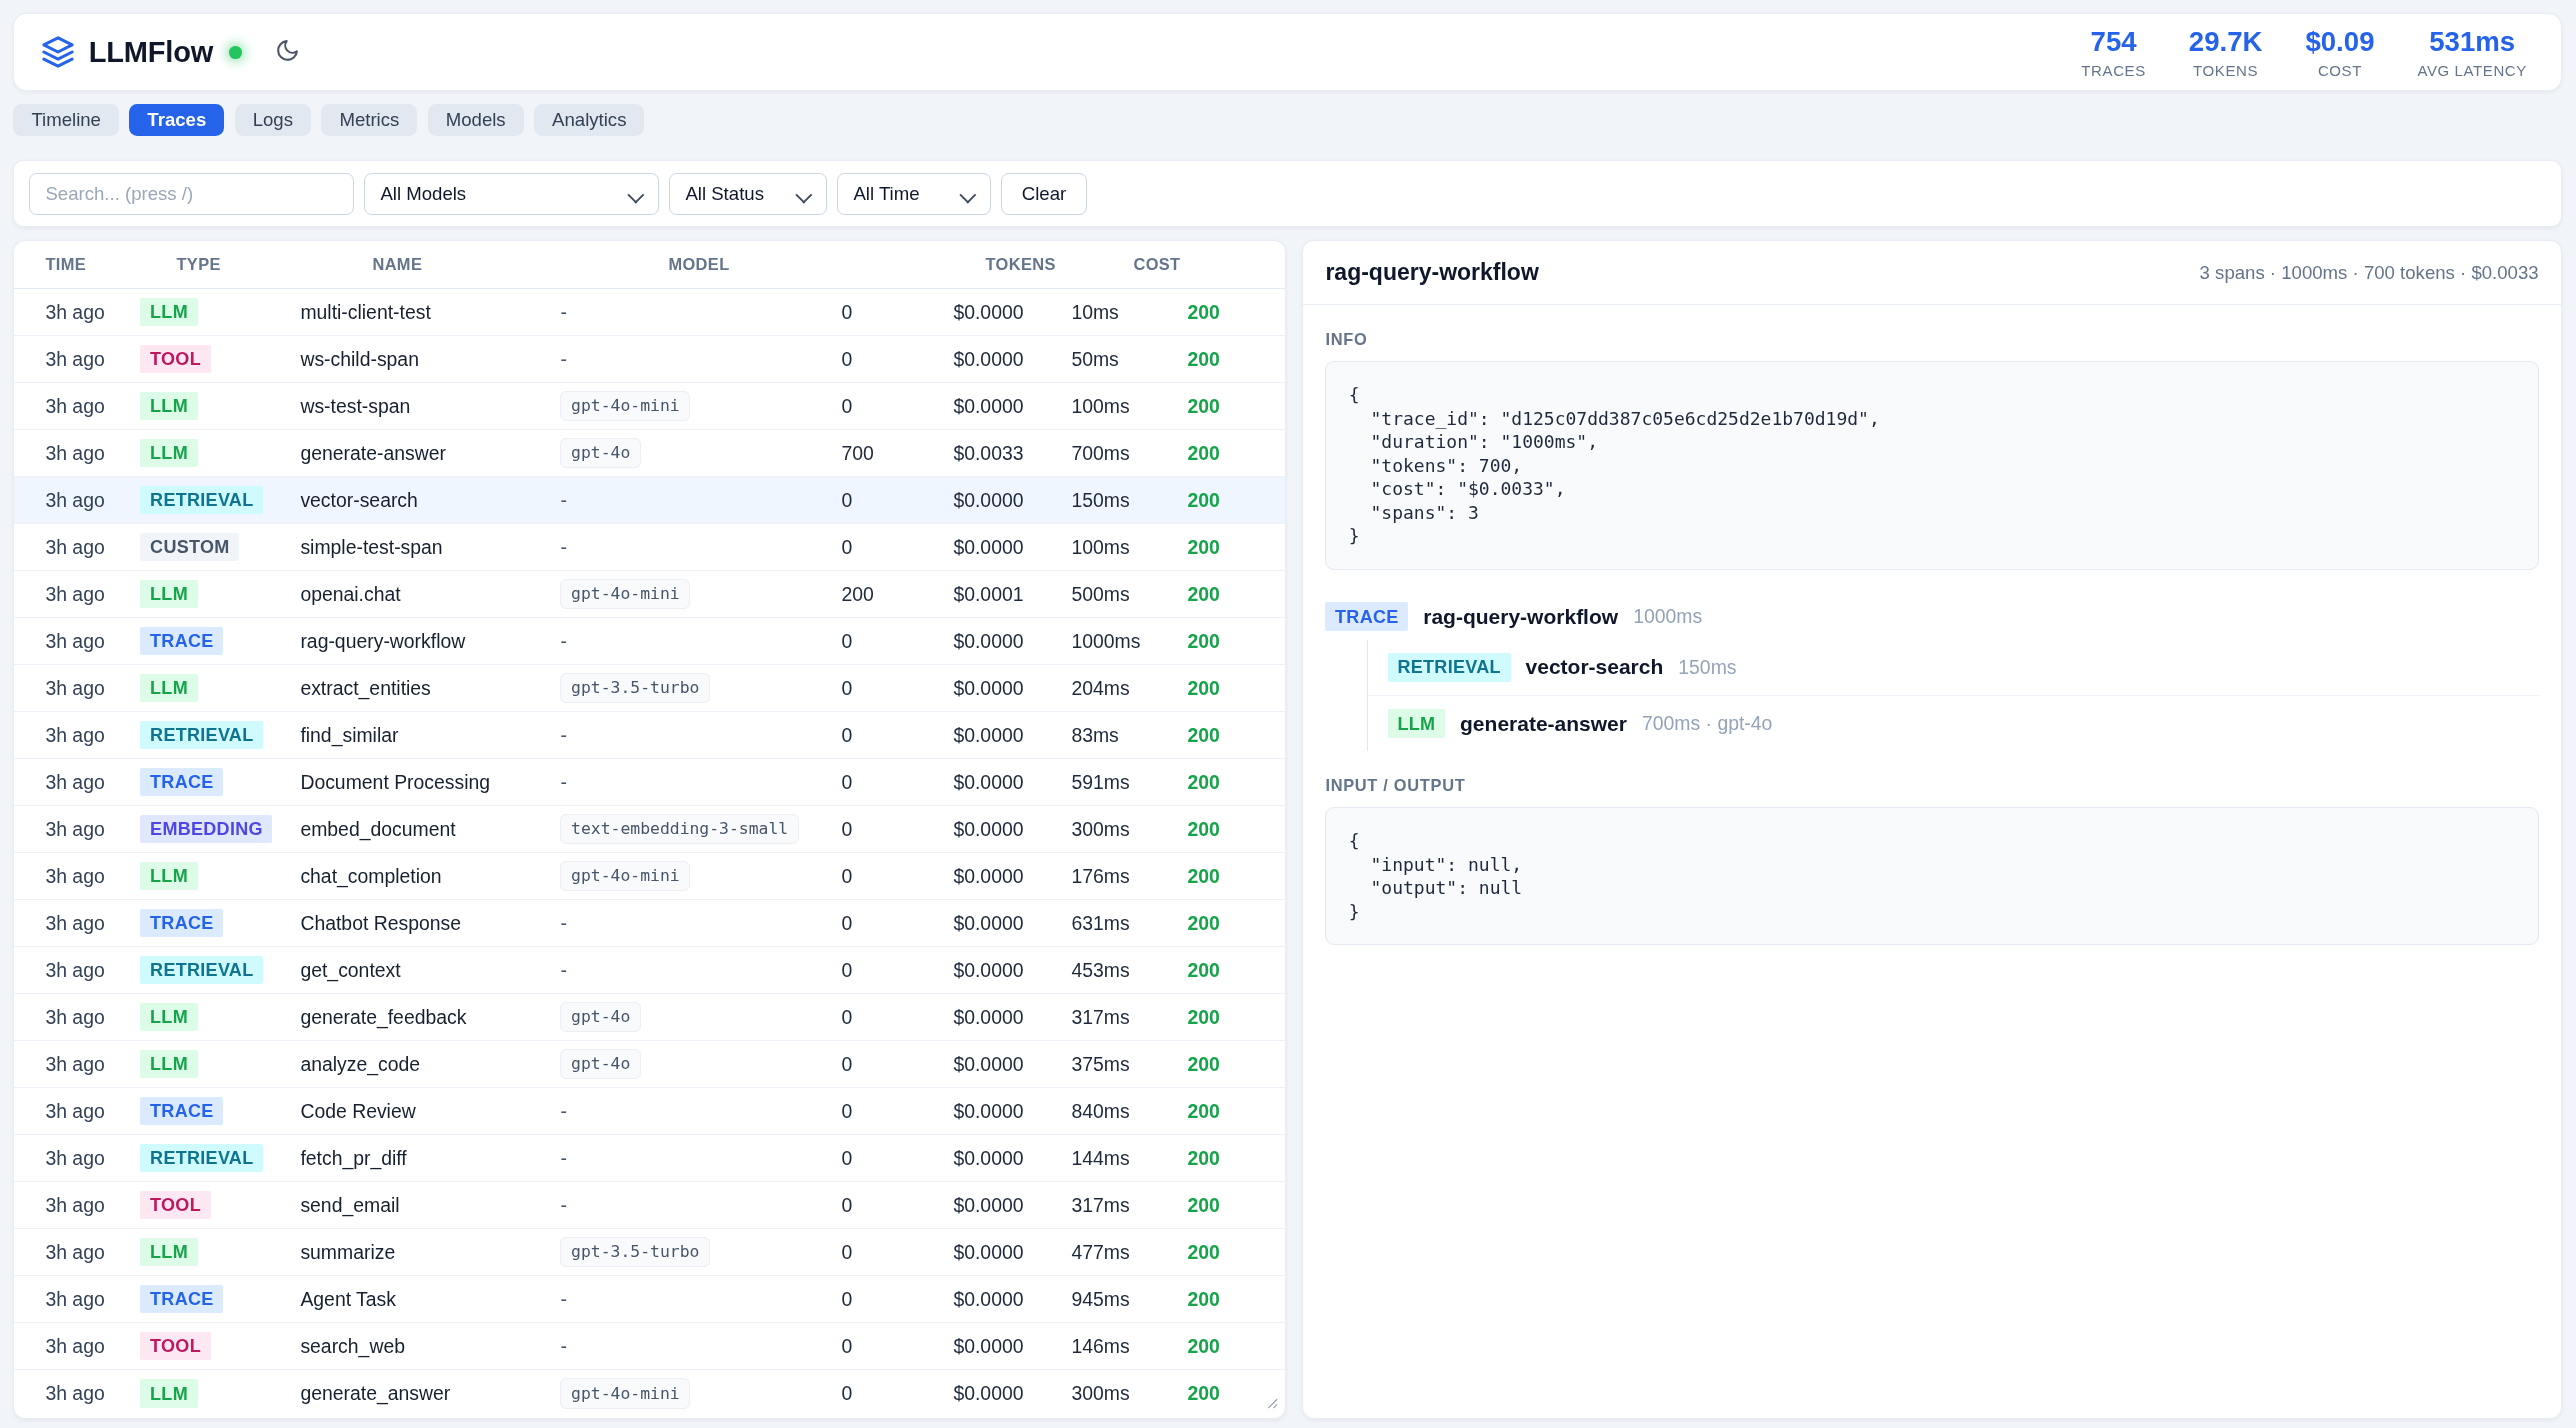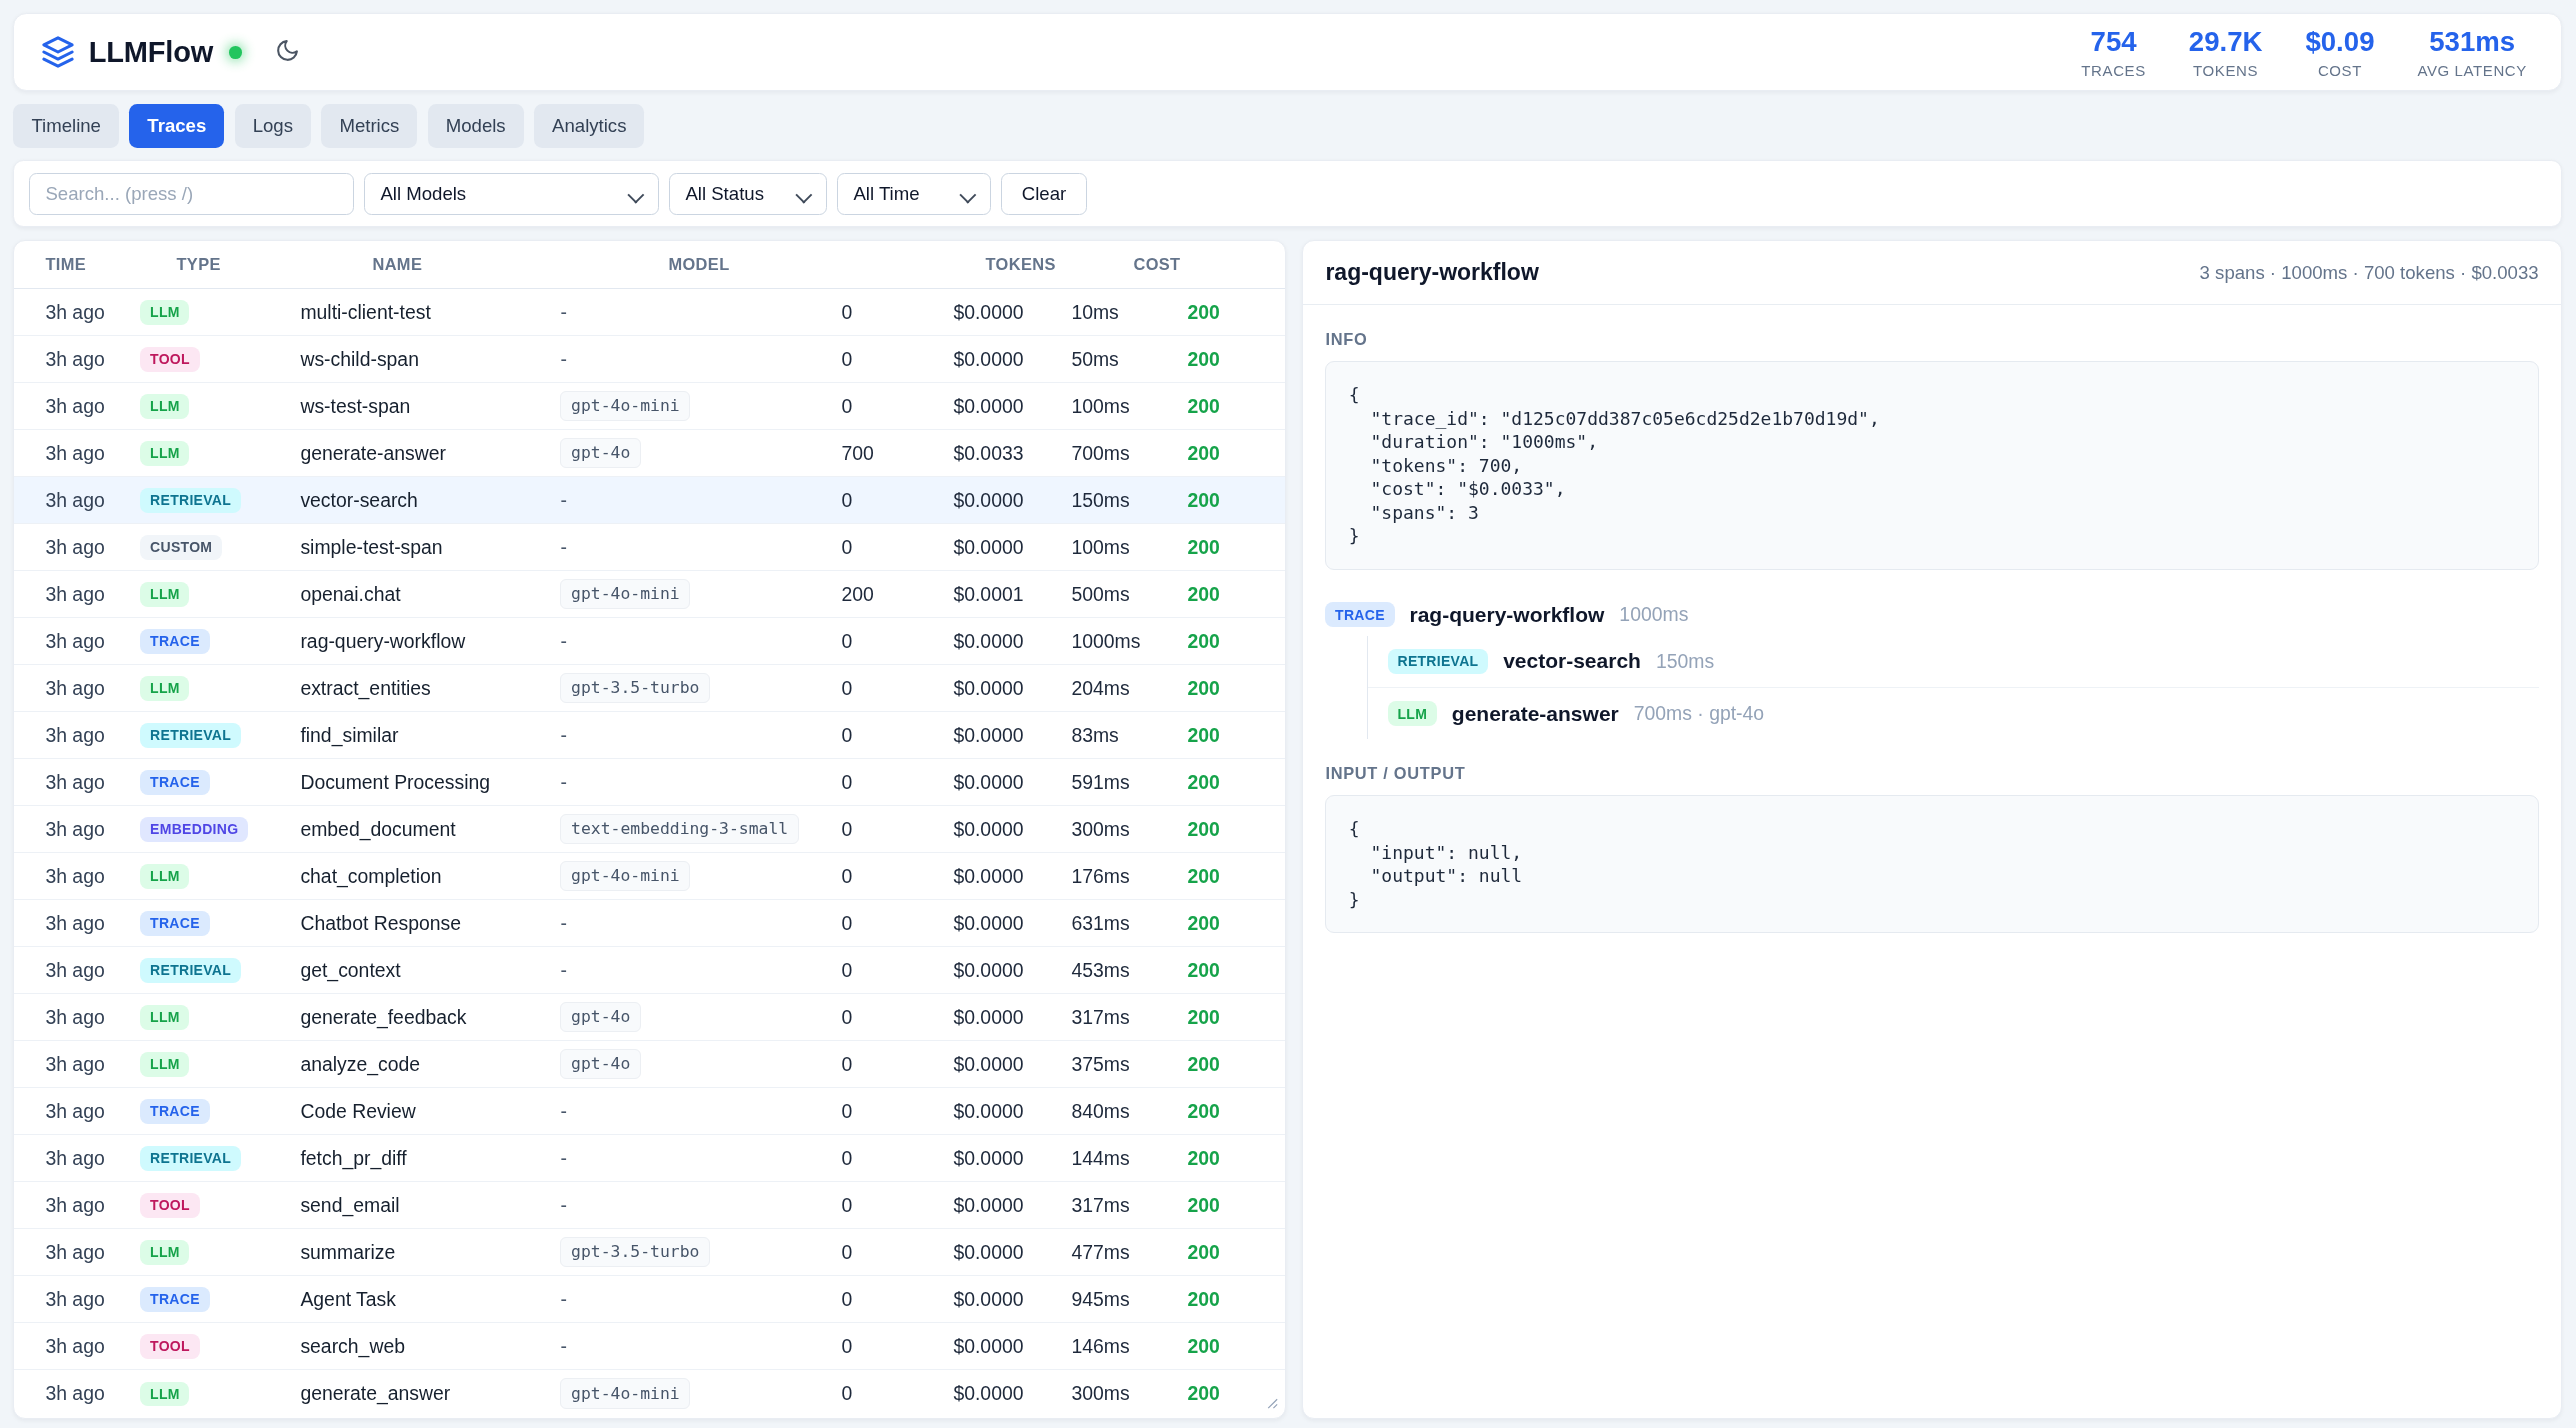--- a/index.html
+++ b/index.html
@@ -20,21 +20,21 @@
   .live-dot { width:12.7px; height:12.7px; border-radius:50%; background:#22c55e; margin-left:16.4px;
               box-shadow:0 0 10.4px 3px rgba(34,197,94,.45); }
   .theme-toggle { margin-left:33px; background:none; border:none; cursor:pointer; display:flex; align-items:center; }
   .stats { margin-left:auto; display:flex; gap:43px; padding-right:7.5px; }
   .stat { display:flex; flex-direction:column; align-items:center; gap:4.5px; }
   .stat .v { font-size:27.6px; font-weight:700; color:#2563eb; }
   .stat .l { font-size:15px; font-weight:500; color:#64748b; letter-spacing:0.6px; }
 
   
   .tabs { position:absolute; left:13.4px; top:104px; display:flex; gap:10.4px; }
-  .tab { height:44px; padding:0 18px; border:none; border-radius:8.2px; background:#e2e8f0;
+  .tab { height:32px; padding:0 18px; border:none; border-radius:8.2px; background:#e2e8f0;
          color:#334155; font-size:18.6px; font-family:inherit; font-weight:500; cursor:pointer; }
   .tab.active { background:#2563eb; color:#ffffff; font-weight:600; }
 
   
   .filterbar { left:13.4px; top:160px; width:2549px; height:67px; display:flex; align-items:center; gap:10px; padding:0 15px; border-radius:10.4px; }
   .search { width:325px; height:42px; border:0.7px solid #cbd5e1; border-radius:7.5px; padding:0 15px;
             font-size:18.6px; font-family:inherit; color:#0f172a; background:#fff; outline:none; }
   .search::placeholder { color:#9aa7b8; }
   .select { position:relative; height:42px; border:0.7px solid #cbd5e1; border-radius:7.5px; background:#fff;
             display:flex; align-items:center; padding:0 42px 0 15px; font-size:18.6px; color:#0f172a; cursor:pointer; }
@@ -52,22 +52,22 @@
   .thead { height:48px; border-bottom:0.7px solid #e2e8f0;gap:36px; }
   .th { font-size:16.4px; font-weight:700; color:#64748b; letter-spacing:0.4px; }
   .tr { height:47px; border-bottom:0.7px solid #edf1f6; font-size:19.4px; cursor:pointer; }
   .tr:last-child { border-bottom:none; }
   .tr.selected { background:#eff6ff; }
   .c-time { color:#334155; }
   .c-name { color:#16202e; }
   .c-tokens,.c-cost,.c-latency { color:#1e293b; }
   .c-model.dash { color:#475569; }
   .c-status { color:#16a34a; font-weight:700; }
-  .badge { display:inline-block; font-size:14px; font-weight:700; letter-spacing:0.3px;
-           padding:5.2px 9.7px; border-radius:8px; line-height:1; }
+  .badge { display:inline-block; font-size:18px; font-weight:700; letter-spacing:0.3px;
+           padding:5.2px 9.7px; border-radius:2px; line-height:1; }
   .chip { display:inline-block; font-family:"DejaVu Sans Mono", monospace; font-size:16.4px; color:#475569;
           background:#f8fafc; border:0.7px solid #eceff3; border-radius:6px; padding:4.5px 9.7px; line-height:1.2; }
   .grip { position:absolute; right:6px; bottom:4.5px; }
 
   
   .detail-card { left:1302px; top:240px; width:1260px; height:1179px; border-radius:12px; }
   .detail-head { display:flex; align-items:center; justify-content:space-between;
                  padding:18px 22.4px; border-bottom:0.7px solid #e8edf2; }
   .detail-title { font-size:23px; font-weight:700; color:#0f172a; }
   .detail-meta { font-size:18.6px; color:#64748b; }

